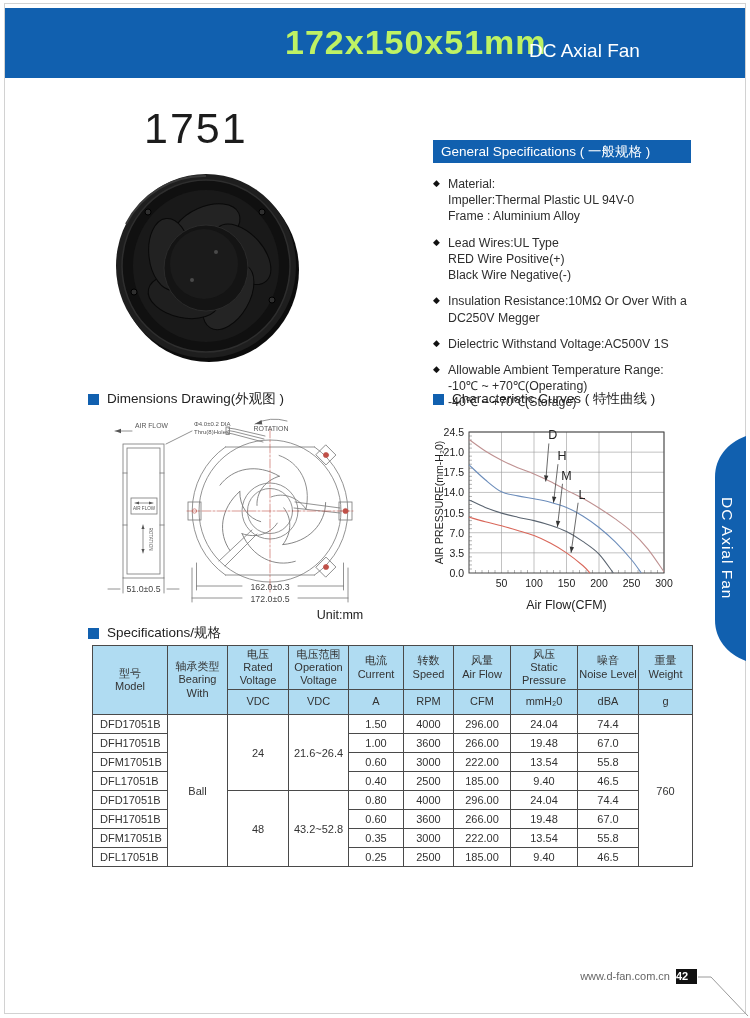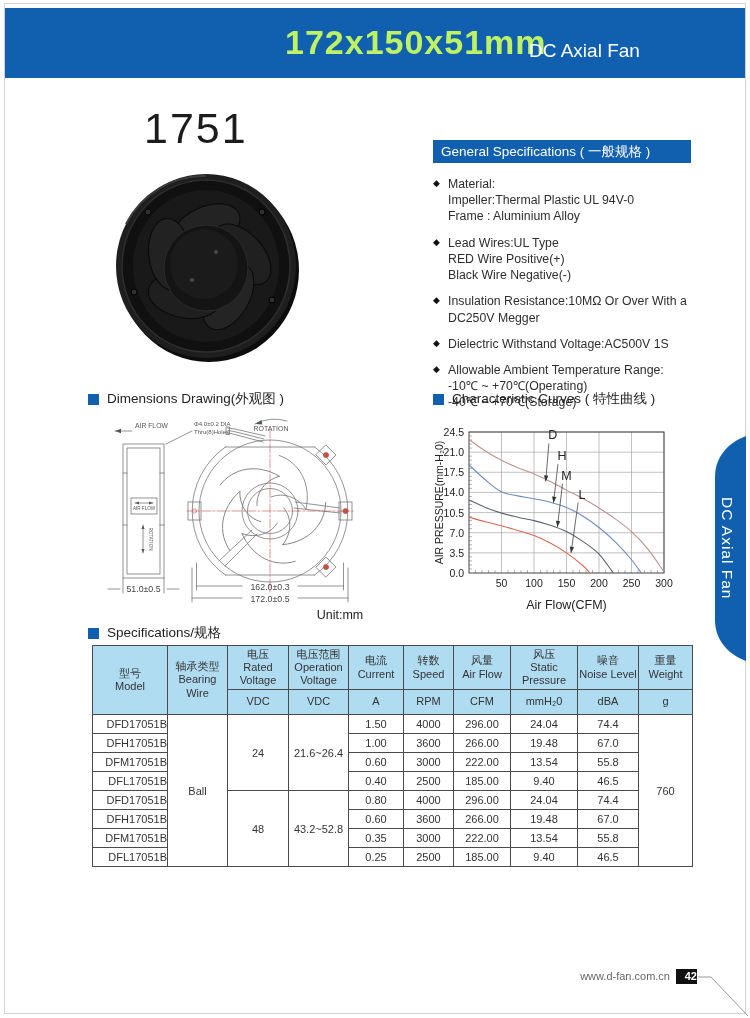--- a/index.html
+++ b/index.html
@@ -26,29 +26,29 @@
   .section-title{position:absolute;display:flex;align-items:center;gap:8px;font-size:13.5px;color:#222;}
   .blue-sq{width:11px;height:11px;background:#1160af;flex:none;}
   
   .spec-table{position:absolute;left:92px;top:645px;border-collapse:collapse;table-layout:fixed;width:600px;}
   .spec-table th,.spec-table td{border:1px solid #4a4a4a;font-weight:normal;text-align:center;
       font-size:11px;color:#333;padding:0;overflow:hidden;}
   .spec-table thead th{background:#b0dcf2;line-height:1.2;}
   .spec-table .h1{height:44px;}
   .spec-table .h2 th{height:24px;}
   .spec-table tbody tr{height:19px;}
-  .spec-table td.model{text-align:right;padding-left:7px;}
+  .spec-table td.model{text-align:left;padding-left:7px;}
   
   .side-tab{position:absolute;left:705px;top:436px;width:41px;height:225px;}
   .side-tab .tab-label{position:absolute;left:13px;top:0;height:100%;display:flex;align-items:center;justify-content:center;
       writing-mode:vertical-rl;color:#fff;font-size:15.5px;letter-spacing:1px;}
   
   .footer-url{position:absolute;left:540px;top:970px;width:130px;text-align:right;font-size:11px;color:#666;}
   .page-badge{position:absolute;left:676px;top:969px;width:21px;height:15px;background:#111;color:#fff;
-      font-size:11px;font-weight:bold;text-align:right;line-height:15px;}
+      font-size:11px;font-weight:bold;text-align:left;line-height:15px;}
   svg text{font-family:"Liberation Sans",sans-serif;}
 </style>
 </head>
 <body>
 
 <div class="page">
   <div class="frame"></div>
 
   <div class="header">
     <div class="h-title">172x150x51mm</div>
@@ -364,21 +364,21 @@
         <col style="width:54px">
     </colgroup>
     <thead>
         <tr class="h1">
           <th rowspan="2">
             <div>型号</div>
             <div>Model</div>
           </th>
           <th rowspan="2">
             <div>轴承类型</div>
-            <div>Bearing Wire</div>
+            <div>Bearing With</div>
           </th>
           <th>
             <div>电压</div>
             <div>Rated Voltage</div>
           </th>
           <th>
             <div>电压范围</div>
             <div>Operation Voltage</div>
           </th>
           <th>

